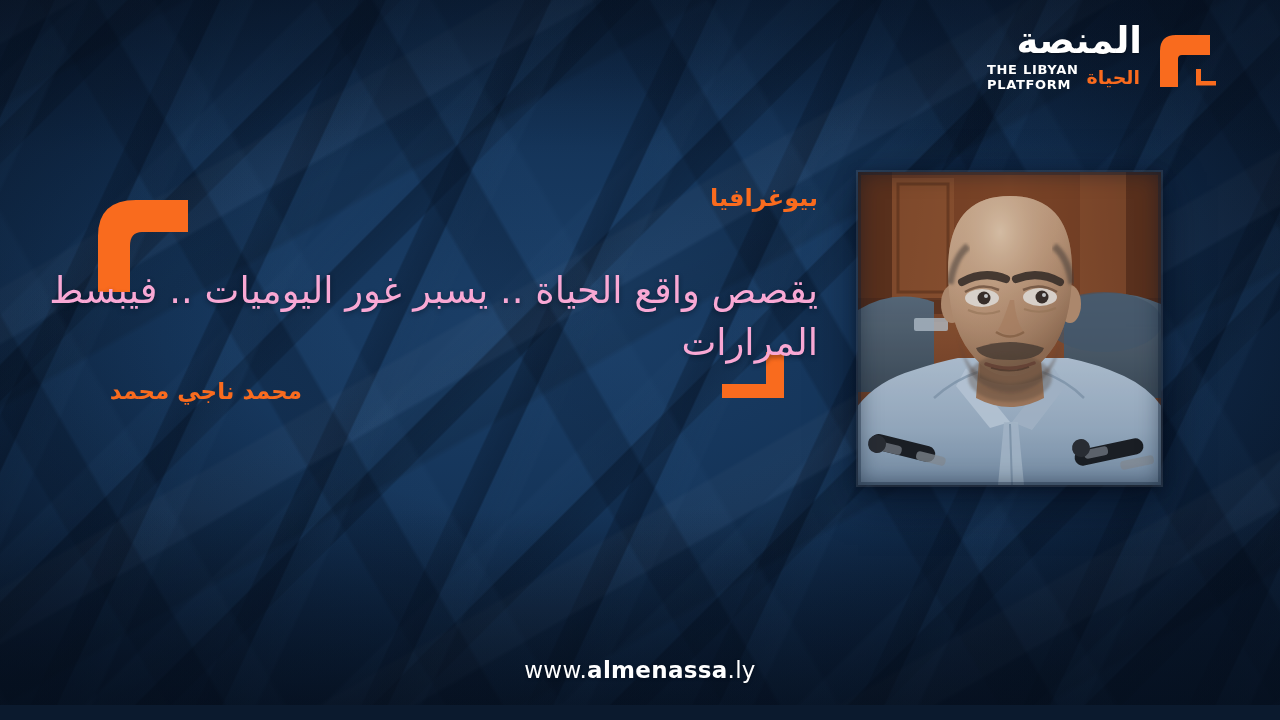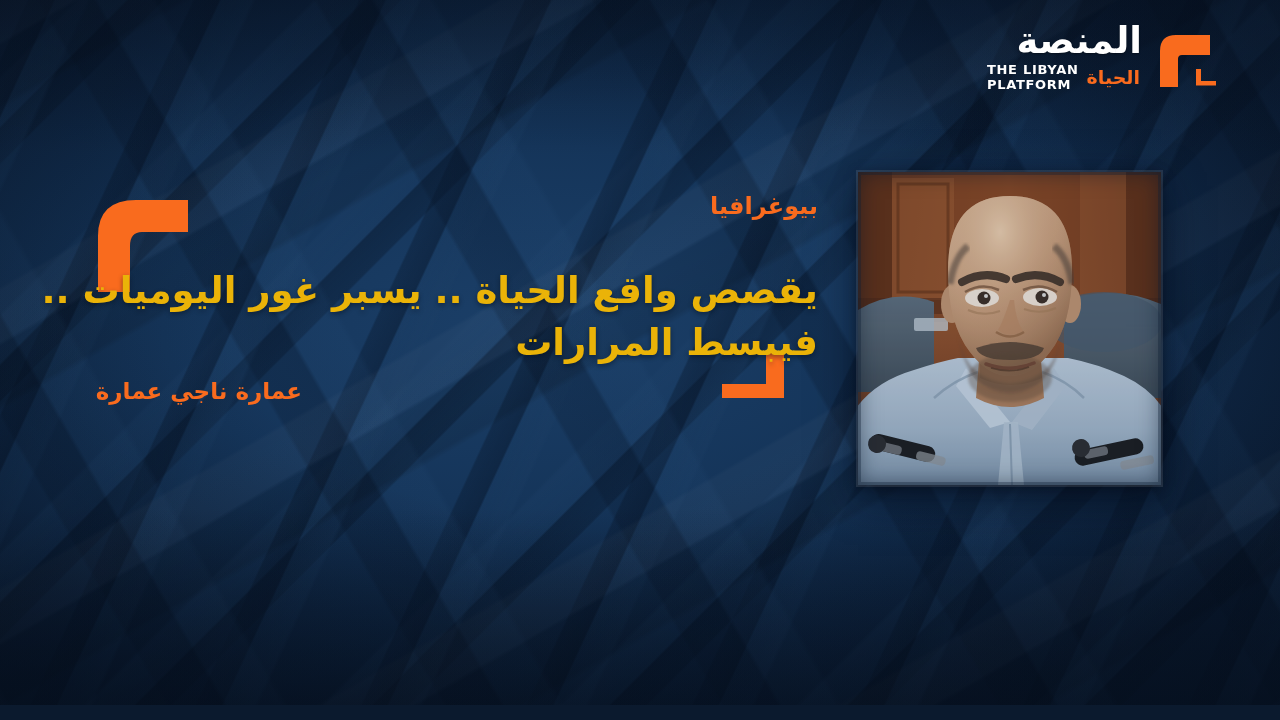--- a/index.html
+++ b/index.html
@@ -179,42 +179,42 @@
     position: absolute;
     left: 722px;
     top: 352px;
     width: 70px;
     height: 56px;
   }
 
   
   .eyebrow {
     position: absolute;
-    top: 192px;
+    top: 184px;
     left: 0;
     width: 818px;
     text-align: right;
     direction: rtl;
     color: #f96b1e;
     font-size: 24px;
     font-weight: 700;
     letter-spacing: 0;
   }
 
   
   .headline {
     position: absolute;
     top: 240px;
     left: 0;
     width: 818px;
     direction: rtl;
     text-align: right;
-    color: #eab308;
+    color: #f9a8d4;
     font-size: 37px;
-    font-weight: 700;
+    font-weight: 400;
     line-height: 1.42;
     letter-spacing: -0.2px;
     text-shadow: 0 2px 5px rgba(3,10,22,0.45);
   }
 
   
   .byline {
     position: absolute;
     top: 378px;
     left: 0;
@@ -308,21 +308,21 @@
   <div class="bracket-small">
     <svg viewBox="0 0 70 56" class="photo-svg" aria-hidden="true">
       <path d="M44 0 L62 0 L62 46 L0 46 L0 32 L44 32 Z" fill="#f96b1e"></path>
     </svg>
   </div>
 
   <div class="eyebrow">بيوغرافيا</div>
 
   <h1 class="headline">يقصص واقع الحياة .. يسبر غور اليوميات .. فيبسط المرارات</h1>
 
-  <div class="byline">عمارة ناجي عمارة</div>
+  <div class="byline">محمد ناجي محمد</div>
 
   <div class="photo-frame">
     <svg class="photo-svg" viewBox="0 0 303 313" preserveAspectRatio="xMidYMid slice" aria-hidden="true">
       <defs>
         <linearGradient id="wood" x1="0" y1="0" x2="0" y2="1">
           <stop offset="0%" stop-color="#7d3f1c"></stop>
           <stop offset="45%" stop-color="#91502a"></stop>
           <stop offset="100%" stop-color="#5e2d14"></stop>
         </linearGradient>
         <linearGradient id="woodDark" x1="0" y1="0" x2="1" y2="0">
@@ -433,14 +433,17 @@
         <rect x="226" y="276" width="24" height="9" rx="4" fill="#6d6f74" transform="rotate(-12 238 280)" opacity="0.9"></rect>
         <circle cx="223" cy="276" r="9" fill="#2a2a2d" transform="rotate(-12 223 276)"></circle>
         <rect x="262" y="286" width="34" height="9" rx="4" fill="#8e9196" transform="rotate(-12 279 290)" opacity="0.75"></rect>
       </g>
 
       <rect x="0" y="0" width="303" height="313" fill="#20406b" opacity="0.10"></rect>
       <rect x="0" y="0" width="303" height="313" fill="none" stroke="#0e2238" stroke-width="6" opacity="0.35"></rect>
     </svg>
   </div>
 
+  <div class="site-url">
+    <span>www.</span><b>almenassa</b><span>.ly</span>
+  </div>
 
 </div>
 
 </body></html>

